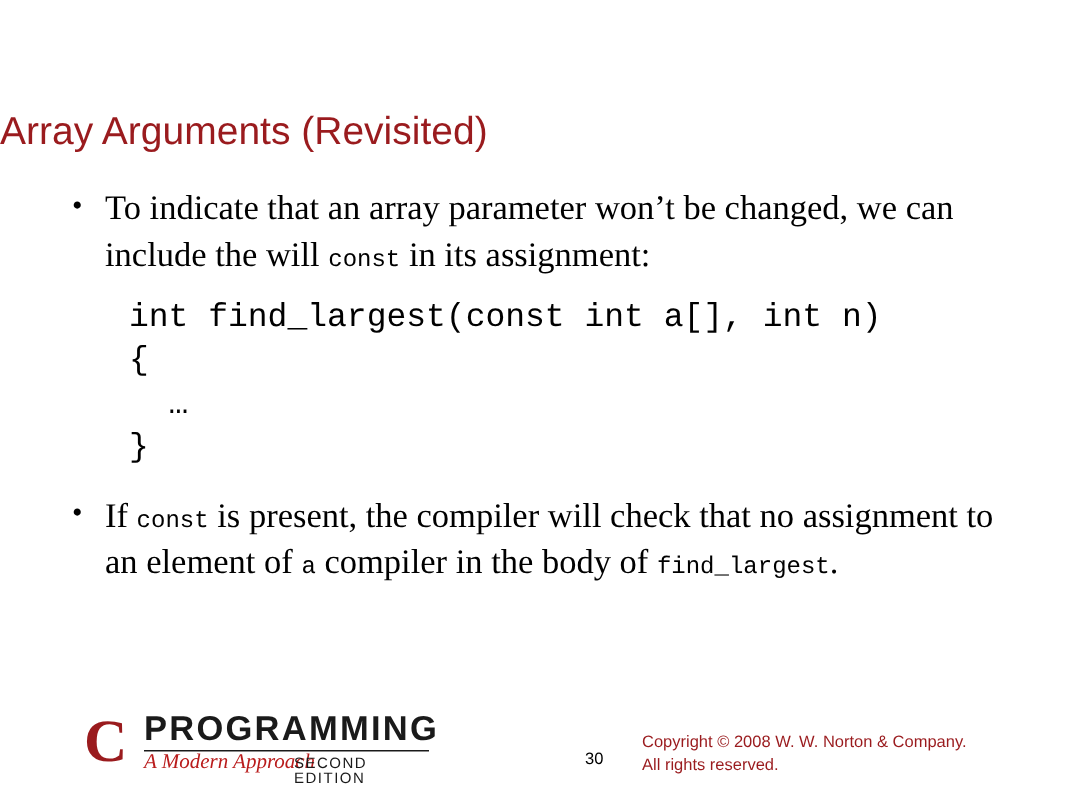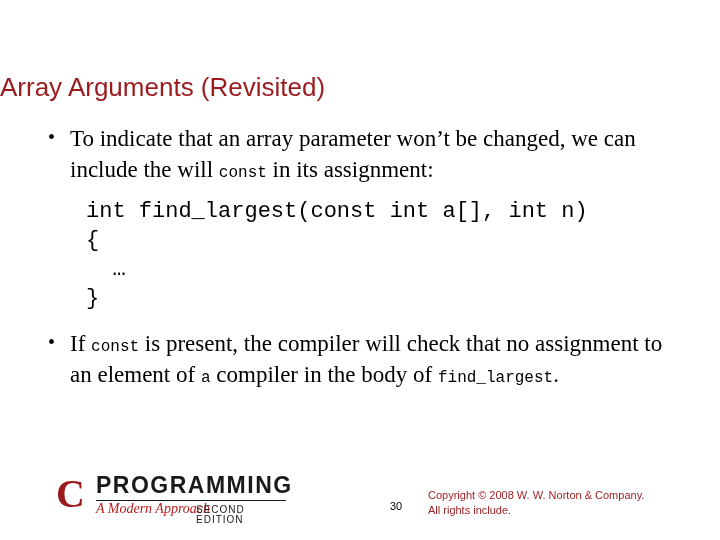--- a/index.html
+++ b/index.html
@@ -189,16 +189,16 @@
     <div class="logo-prog">PROGRAMMING</div>
     <div class="logo-rule"></div>
     <div class="logo-sub">A Modern Approach</div>
     <div class="logo-ed">SECOND EDITION</div>
   </div>
 
   <div class="page-number">30</div>
 
   <div class="copyright">
     <div>Copyright © 2008 W. W. Norton &amp; Company.</div>
-    <div>All rights include.</div>
+    <div>All rights reserved.</div>
   </div>
 
 </div>
 
 </body></html>

